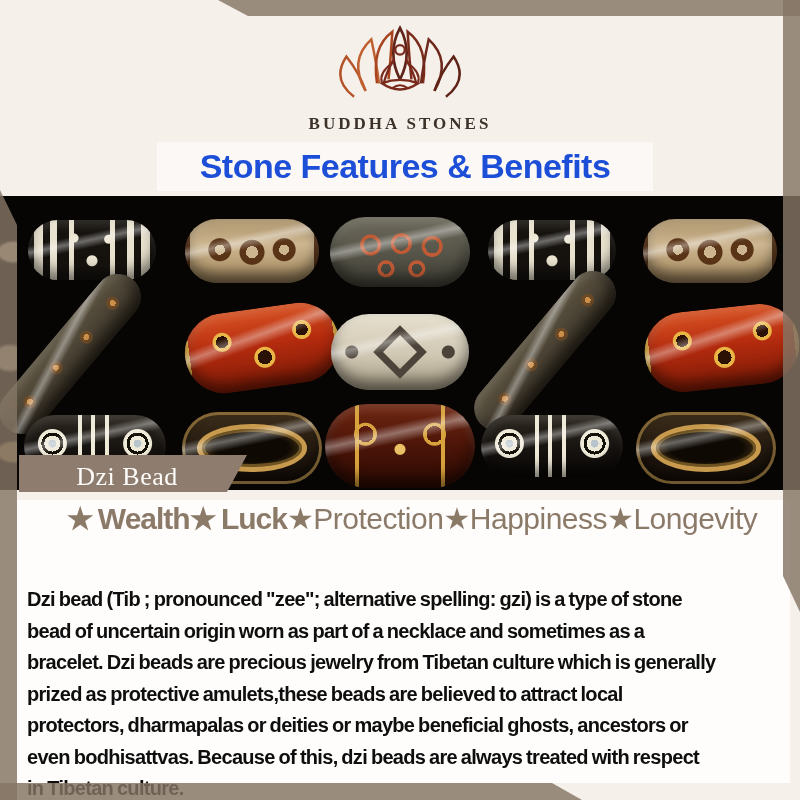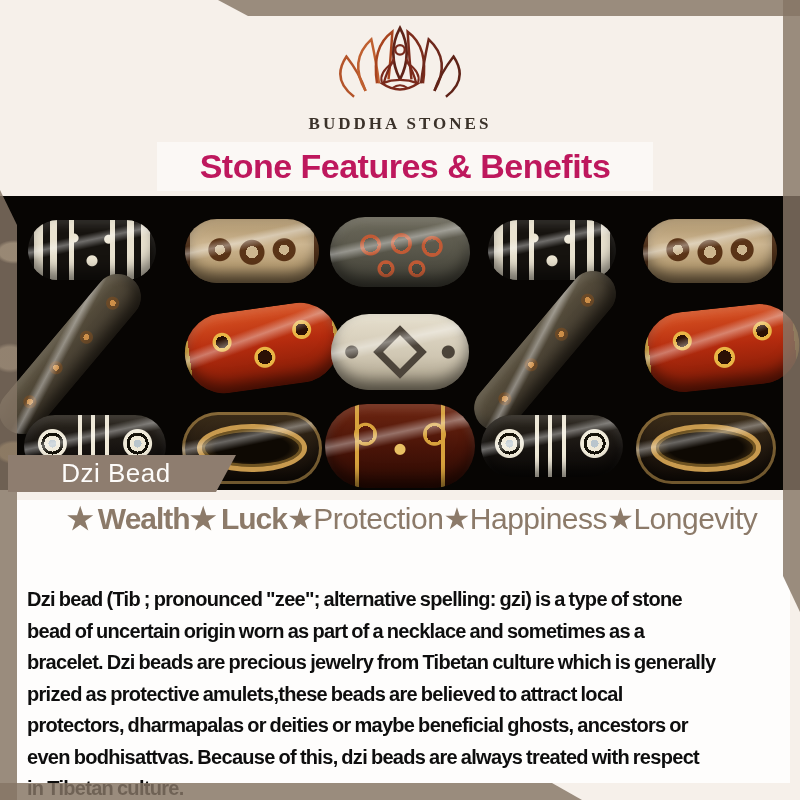--- a/index.html
+++ b/index.html
@@ -31,21 +31,21 @@
     position:absolute;left:0;top:114px;width:800px;text-align:center;
     font-family:"Liberation Serif",serif;font-size:17px;font-weight:600;
     letter-spacing:3px;color:#3b322a;z-index:2;
   }
   
   .title-strip{
     position:absolute;left:157px;top:142px;width:496px;height:49px;
     background:#fbf8f5;display:flex;align-items:center;justify-content:center;z-index:2;
   }
   .title-strip h1{
-    margin:0;font-size:34px;font-weight:700;letter-spacing:-0.5px;color:#be185d;
+    margin:0;font-size:34px;font-weight:700;letter-spacing:-0.5px;color:#1d4ed8;
   }
   
   .photo{
     position:absolute;left:0;top:196px;width:800px;height:294px;
     background:#070503;overflow:hidden;z-index:1;
   }
   .bead{position:absolute;border-radius:48px;
     box-shadow:inset 0 -9px 14px rgba(0,0,0,.5), inset 0 6px 9px rgba(255,255,255,.12);}
   .bead::after{content:"";position:absolute;inset:0;border-radius:inherit;pointer-events:none;
     background:linear-gradient(168deg, rgba(255,255,255,0) 30%, rgba(255,255,255,.38) 38%, rgba(255,255,255,0) 47%);}
@@ -97,23 +97,24 @@
     background:radial-gradient(ellipse at 50% 50%, #0e0903 0 52%, #3a2a12 72%, #8a6a30 95%);
     box-shadow:inset 0 0 0 3px #6e5322;}
   .bead-maroon-gold{background:
     radial-gradient(circle at 50% 54%, #e9c063 0 5px, transparent 6px),
     radial-gradient(circle at 27% 36%, transparent 0 8px, #d8a23c 8px 11px, transparent 12px),
     radial-gradient(circle at 73% 36%, transparent 0 8px, #d8a23c 8px 11px, transparent 12px),
     linear-gradient(90deg,transparent 0 20%,#d8a23c 20% 22.5%,transparent 22.5% 77.5%,#d8a23c 77.5% 80%,transparent 80%),
     linear-gradient(180deg,#6f2611,#4a1408 52%,#2b0a03);}
   
   .dzi-label{
-    position:absolute;left:8px;top:455px;width:228px;height:37px;z-index:7;
-    background:#8e7d6f;display:flex;align-items:center;justify-content:center;
+    position:absolute;left:19px;top:455px;width:228px;height:37px;z-index:7;
+    background:#8e7d6f;display:flex;align-items:flex-end;justify-content:center;
     clip-path:polygon(0 0,100% 0,calc(100% - 20px) 100%,0 100%);
+    font-family:Liberation Serif, serif;
   }
   .dzi-label span{color:#fdfcfa;font-size:26px;font-weight:500;letter-spacing:0.5px;
     transform:translateX(-6px);}
   
   .bottom-panel{position:absolute;left:17px;top:500px;width:773px;height:283px;
     background:#fefdfc;z-index:2;}
   .benefits-line{
     position:absolute;left:0;top:501px;width:800px;text-align:center;z-index:3;
     color:#8c7a69;font-size:30px;letter-spacing:-0.5px;word-spacing:-2px;white-space:nowrap;padding-left:12px;
   }

